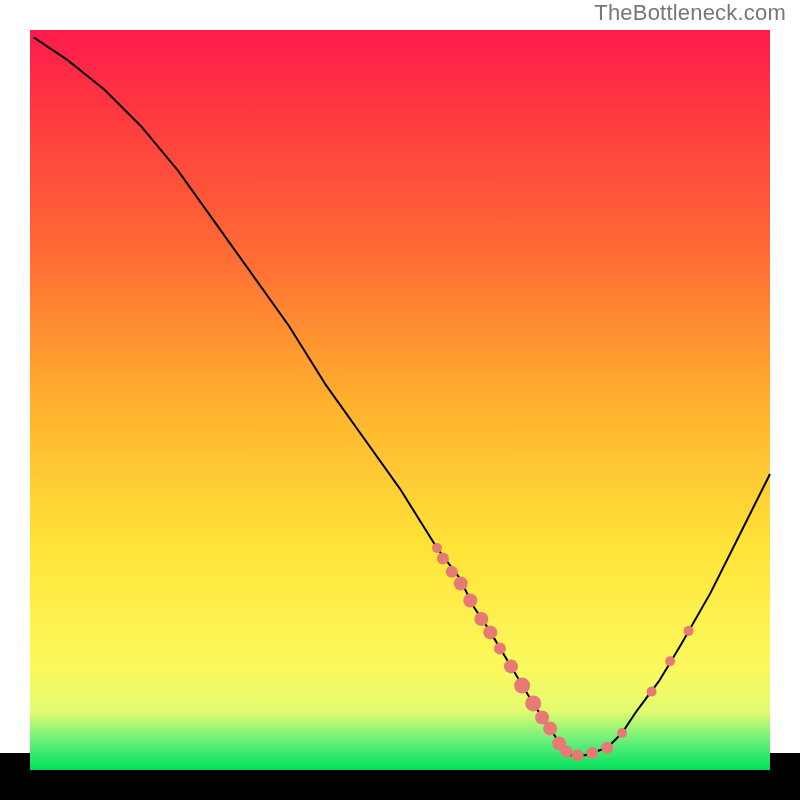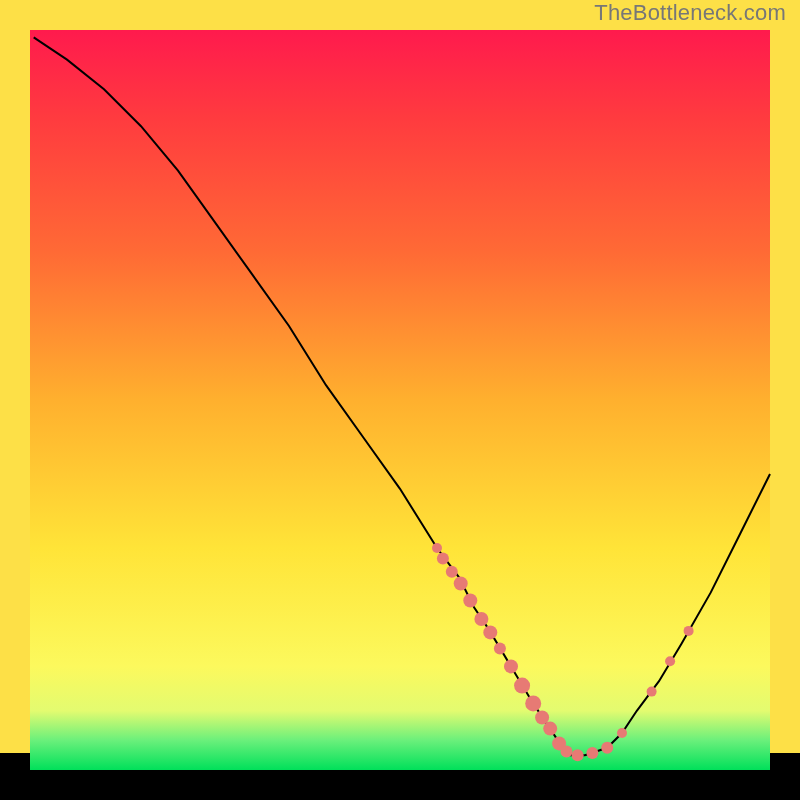--- a/index.html
+++ b/index.html
@@ -8,21 +8,21 @@
     width: 800px;
     height: 800px;
     background: #000;
     font-family: Arial, Helvetica, sans-serif;
     overflow: hidden;
   }
   .container {
     position: relative;
     width: 800px;
     height: 753px;
-    background: #fde047;
+    background: #ffffff;
   }
   .attribution {
     position: absolute;
     top: 0;
     right: 14px;
     color: #777;
     font-size: 22px;
     font-weight: 500;
     letter-spacing: 0.2px;
   }

